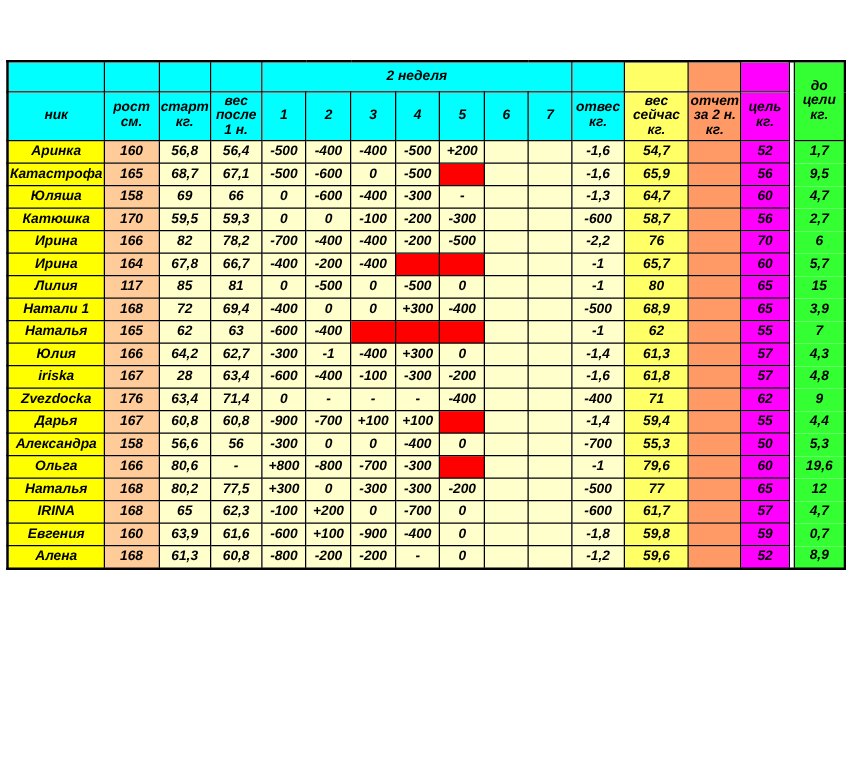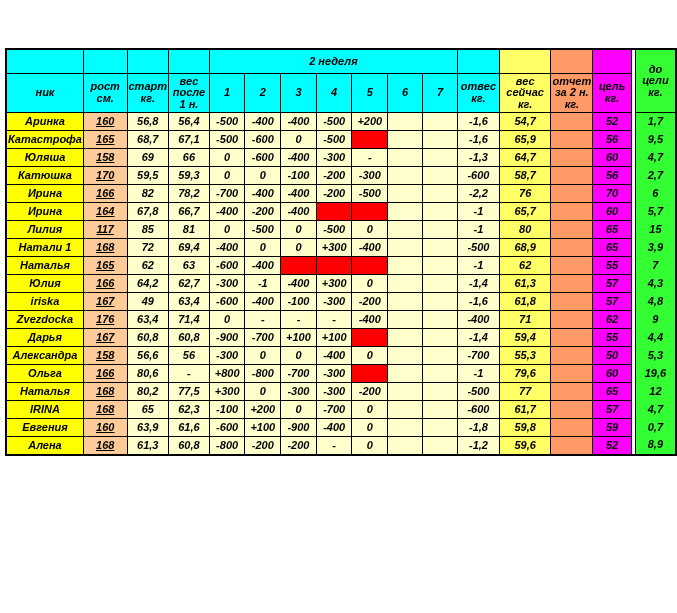--- a/index.html
+++ b/index.html
@@ -33,21 +33,21 @@
     line-height: 1.05;
     color: #000;
     white-space: pre-line;
     overflow: hidden;
   }
   #sheet tr.hdr-top td { height: 23px; }
   #sheet tr.hdr-main td { height: 38px; }
   #sheet tr.datarow td { height: 17px; white-space: nowrap; }
   .c-cyan   { background: var(--cyan,  #00ffff); }
   .c-name   { background: var(--yellow, #ffff00); }
-  .c-height { background: var(--peach, #ffcc99); text-decoration: underline; }
+  .c-height { background: var(--peach, #ffcc99); }
   .c-cream  { background: var(--cream, #ffffcc); }
   .c-now    { background: var(--lightyellow, #ffff66); }
   .c-report { background: var(--orange, #ff9966); }
   .c-goal   { background: var(--magenta, #ff00ff); }
   .c-togo   { background: var(--green, #33ff33); border-top: none !important; border-bottom: none !important; }
   .c-togo-h { background: var(--green, #33ff33); }
   .c-red    { background: var(--red, #ff0000); }
   .c-gap    { background: #ffffff; border-top: none !important; border-bottom: none !important; }
   .week-cell { font-size: 12px; }
   #footer {
@@ -315,21 +315,21 @@
           <td class="c-cream">-1,4</td>
           <td class="c-now">61,3</td>
           <td class="c-report"></td>
           <td class="c-goal">57</td>
           <td class="c-gap"></td>
           <td class="c-togo">4,3</td>
         </tr>
         <tr class="datarow">
           <td class="c-name">iriska</td>
           <td class="c-height">167</td>
-          <td class="c-cream">49</td>
+          <td class="c-cream">28</td>
           <td class="c-cream">63,4</td>
           <td class="c-cream">-600</td>
           <td class="c-cream">-400</td>
           <td class="c-cream">-100</td>
           <td class="c-cream">-300</td>
           <td class="c-cream">-200</td>
           <td class="c-cream"></td>
           <td class="c-cream"></td>
           <td class="c-cream">-1,6</td>
           <td class="c-now">61,8</td>

